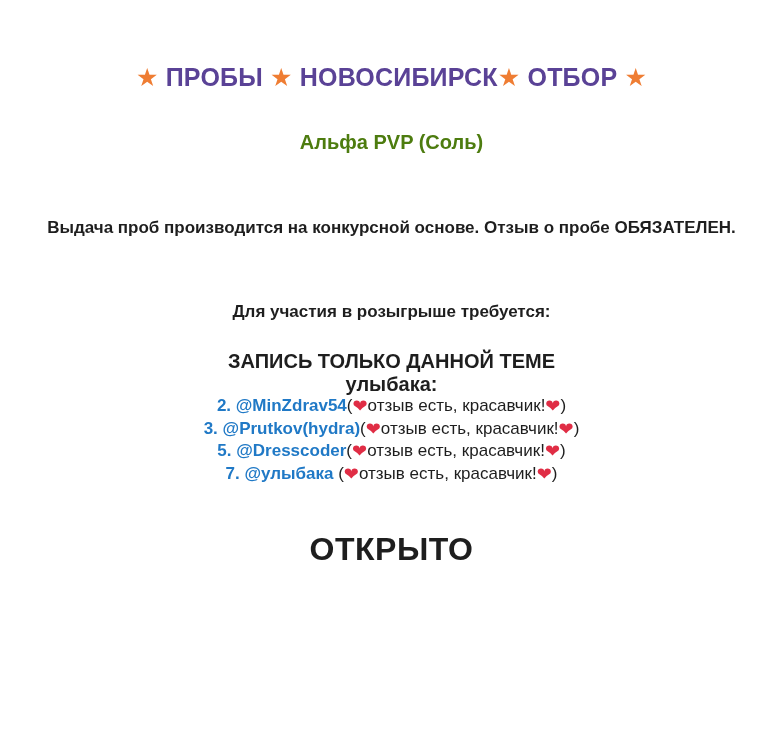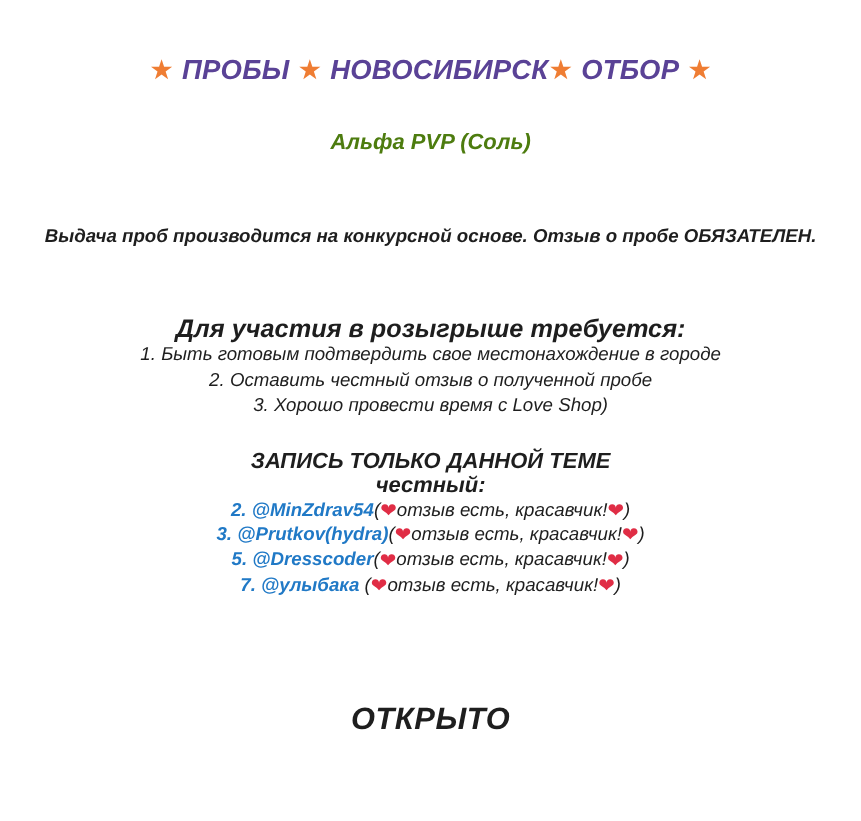--- a/index.html
+++ b/index.html
@@ -6,21 +6,21 @@
   html, body { background: #ffffff; }
   body {
     width: 783px;
     height: 746px;
     margin: 0 auto;
     font-family: "Liberation Sans", "DejaVu Sans", sans-serif;
     color: #1e1e1e;
     text-align: center;
     overflow: hidden;
   }
-  .page { padding-top: 49px; font-style: italic; }
+  .page { padding-top: 63px; }
 
   .post-title {
     font-size: 25px;
     font-weight: bold;
     white-space: nowrap;
     letter-spacing: 0.2px;
     margin-bottom: 39px;
   }
   .post-title .title-text { color: #5a4296; }
   .post-title .star { color: #ef7d33; }
@@ -33,21 +33,21 @@
   }
 
   .notice {
     font-size: 17px;
     font-weight: bold;
     white-space: nowrap;
     margin-bottom: 62px;
   }
 
   .rules { margin-bottom: 27px; }
-  .rules-heading { font-size: 23px; font-weight: bold; line-height: 23px; }
+  .rules-heading { font-size: 17px; font-weight: bold; line-height: 23px; }
   .rule-item { font-size: 17px; line-height: 23.5px; }
 
   .signup-heading, .issued-label {
     font-size: 20px;
     font-weight: bold;
     line-height: 22.5px;
   }
 
   .entries { margin-top: 0; }
   .entry { font-size: 17px; line-height: 22.7px; white-space: nowrap; }
@@ -58,49 +58,44 @@
   }
   .entry .heart {
     color: #e02d45;
     font-size: 18px;
     line-height: 1;
     vertical-align: -1px;
   }
   .entry .scammer-note { font-weight: bold; }
 
   .status-open {
-    margin-top: 95px;
-    font-size: 28px;
+    margin-top: 45px;
+    font-size: 32px;
     font-weight: bold;
     letter-spacing: 0.5px;
   }
 </style>
 </head>
 <body>
 
 <div class="page">
 
   <div class="post-title" id="post-title"><span class="star">★</span><span class="title-text"> ПРОБЫ </span><span class="star">★</span><span class="title-text"> НОВОСИБИРСК</span><span class="star">★</span><span class="title-text"> ОТБОР </span><span class="star">★</span></div>
 
   <div class="subtitle">Альфа PVP (Соль)</div>
 
   <div class="notice">Выдача проб производится на конкурсной основе. Отзыв о пробе ОБЯЗАТЕЛЕН.</div>
 
   <div class="rules">
     <div class="rules-heading">Для участия в розыгрыше требуется:</div>
-    <div id="rules-list">
-        <div class="rule-item">1. Быть готовым подтвердить свое местонахождение в городе</div>
-        <div class="rule-item">2. Оставить честный отзыв о полученной пробе</div>
-        <div class="rule-item">3. Хорошо провести время с Love Shop)</div>
-      </div>
   </div>
 
   <div class="signup">
     <div class="signup-heading">ЗАПИСЬ ТОЛЬКО ДАННОЙ ТЕМЕ</div>
-    <div class="issued-label">честный:</div>
+    <div class="issued-label">улыбака:</div>
     <div class="entries" id="entries">
         <div class="entry"><span class="user">2. @MinZdrav54</span><span>(</span><span class="heart">❤</span><span>отзыв есть, красавчик!</span><span class="heart">❤</span><span>)</span></div>
         <div class="entry"><span class="user">3. @Prutkov(hydra)</span><span>(</span><span class="heart">❤</span><span>отзыв есть, красавчик!</span><span class="heart">❤</span><span>)</span></div>
         <div class="entry"><span class="user">5. @Dresscoder</span><span>(</span><span class="heart">❤</span><span>отзыв есть, красавчик!</span><span class="heart">❤</span><span>)</span></div>
         <div class="entry"><span class="user">7. @улыбака</span> <span>(</span><span class="heart">❤</span><span>отзыв есть, красавчик!</span><span class="heart">❤</span><span>)</span></div>
       </div>
   </div>
 
   <div class="status-open">ОТКРЫТО</div>
 

